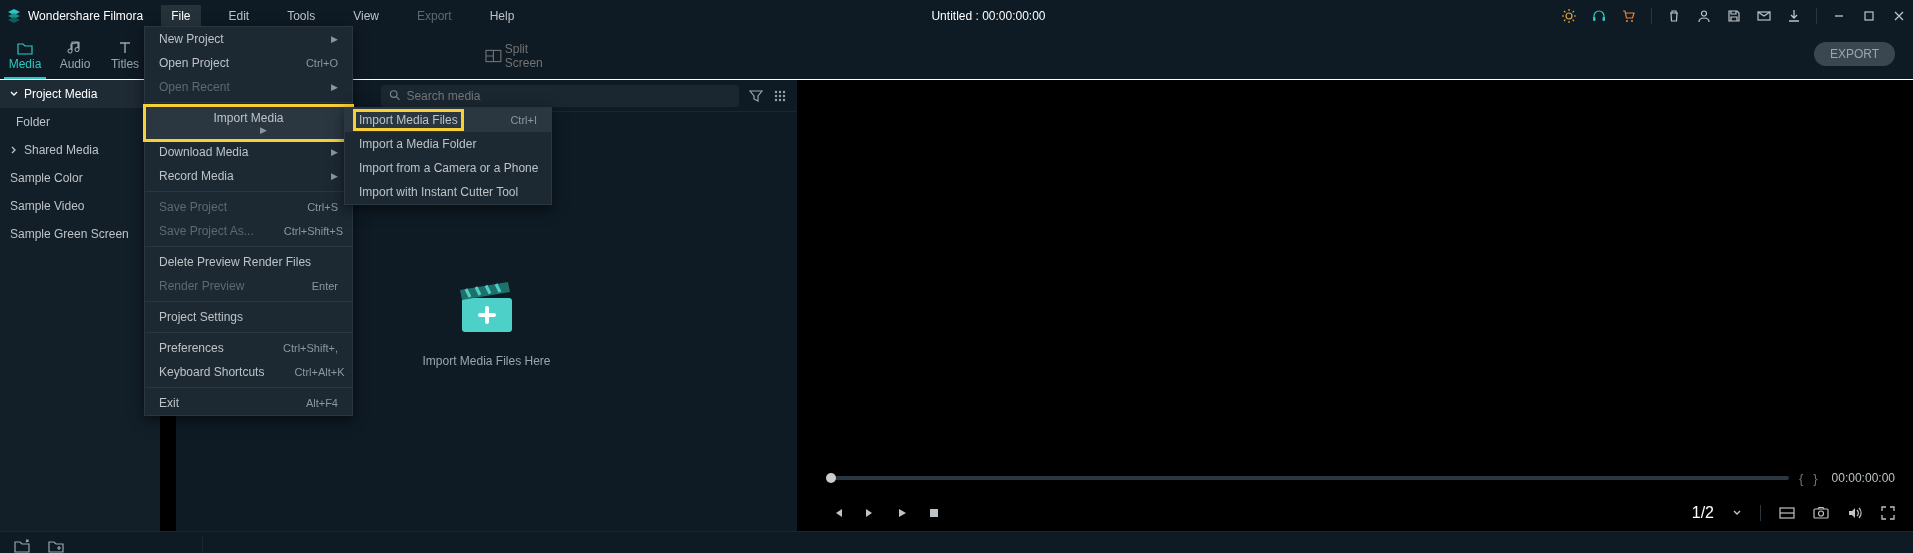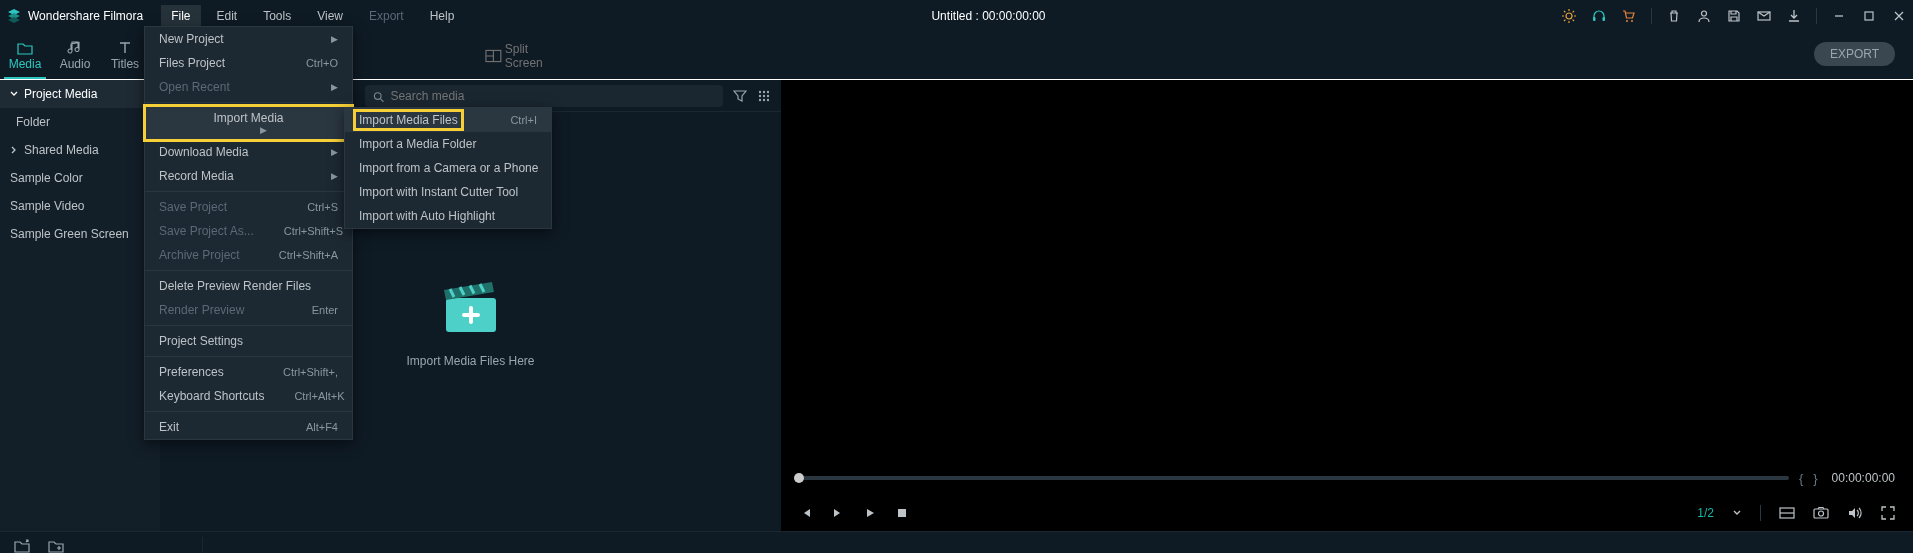--- a/index.html
+++ b/index.html
@@ -2,65 +2,65 @@
 <html><head>
 <meta charset="utf-8">
 <style>
 * { margin: 0; padding: 0; box-sizing: border-box; font-family: -apple-system, BlinkMacSystemFont, "Segoe UI", Arial, sans-serif; }
 html, body { width: 1913px; height: 553px; background: #000; color: #ccc; font-size: 12px; overflow: hidden; }
 
 
 .titlebar { height: 26px; background: #0e1a24; display: flex; align-items: center; padding: 16px 6px; position: relative; }
 .logo-icon { width: 16px; height: 16px; display: flex; align-items: center; justify-content: center; margin-right: 6px; }
 .app-name { color: #fff; font-size: 12px; font-weight: 400; margin-right: 18px; }
-.menubar { display: flex; gap: 6px; }
+.menubar { display: flex; gap: 18px; }
 .menubar-item { padding: 4px 10px; color: #bdc3c7; cursor: pointer; }
 .menubar-item.disabled { color: #5a6a76; }
 .menubar-item.active { background: #26323a; color: #fff; }
 .title-center { position: absolute; left: 50%; transform: translateX(-50%); color: #fff; font-size: 12px; margin-left: 32px; }
 .title-right { margin-left: auto; display: flex; gap: 14px; align-items: center; }
 .title-right .ic { width: 16px; height: 16px; display: flex; align-items: center; justify-content: center; color: #bdc3c7; cursor: pointer; }
 .title-right .sep { width: 1px; height: 16px; background: #2a3640; }
 
 
 .toolbar { height: 48px; background: #0e1a24; display: flex; align-items: stretch; border-bottom: 1px solid #ffffff; position: relative; }
 .tool-tab { width: 50px; display: flex; flex-direction: column; align-items: center; justify-content: center; gap: 2px; color: #9aa6af; cursor: pointer; }
 .tool-tab.active { color: #2ec7c0; }
 .tool-tab.active::after { content: ""; position: absolute; bottom: 0; width: 42px; height: 2px; background: #2ec7c0; }
 .tool-split { margin-left: 335px; display: flex; flex-direction: row; align-items: center; justify-content: center; color: #737373; width: 80px; gap: 3px; }
 .export-btn { position: absolute; right: 18px; top: 10px; background: #3a4650; color: #9aa6af; border-radius: 14px; padding: 5px 16px; font-size: 12px; cursor: pointer; }
 
 
-.main { display: flex; height: calc(100% - 26px - 48px - 28px); }
+.main { display: flex; height: calc(100% - 26px - 48px - 28px); gap: 16px; }
 .sidebar { width: 160px; background: #121e28; }
 .sidebar-item { padding: 7px 10px; display: flex; align-items: center; gap: 6px; color: #bdc3c7; cursor: pointer; }
 .sidebar-item.active { background: #1e2a34; color: #fff; font-weight: 500; }
 .sidebar-item .count { margin-left: auto; color: #6a7680; font-size: 11px; }
 .sidebar-sub { padding-left: 16px; }
 
 .media-panel { width: 621px; background: #0e1a24; display: flex; flex-direction: column; }
 .media-topbar { height: 32px; display: flex; align-items: center; gap: 10px; padding: 0 10px; border-bottom: 1px solid #1a2630; }
-.search-wrap { flex: 1; display: flex; align-items: flex-end; background: #1a2630; border-radius: 4px; padding: 4px 8px; gap: 6px; margin-left: 195px; }
+.search-wrap { flex: 1; display: flex; align-items: flex-start; background: #1a2630; border-radius: 4px; padding: 4px 8px; gap: 6px; margin-left: 195px; }
 .search-wrap input { background: transparent; border: none; outline: none; color: #bdc3c7; font-size: 12px; width: 100%; }
 .media-body { flex: 1; display: flex; align-items: center; justify-content: center; flex-direction: column; gap: 18px; }
 .clap-icon { width: 70px; height: 60px; }
 .media-body-text { color: #9aa6af; }
 
 .preview { flex: 1; background: #000; display: flex; flex-direction: column; }
 .preview-canvas { flex: 1; background: #000; }
 .preview-timeline { height: 34px; display: flex; align-items: center; padding: 0 18px; gap: 10px; }
 .preview-timeline .track { flex: 1; height: 4px; background: #2a3640; border-radius: 2px; position: relative; }
 .preview-timeline .track .dot { position: absolute; left: 0; top: 50%; transform: translate(-50%,-50%); width: 10px; height: 10px; border-radius: 50%; background: #ccc; }
 .preview-timeline .brace { color: #6a7680; font-size: 13px; }
 .preview-timeline .tc { color: #bdc3c7; font-size: 12px; margin-left: 4px; }
 .preview-controls { height: 36px; display: flex; align-items: center; padding: 0 18px; gap: 18px; }
 .preview-controls .spacer { flex: 1; }
 .pc-ic { color: #bdc3c7; cursor: pointer; display: flex; align-items: center; }
 .pc-sep { width: 1px; height: 16px; background: #2a3640; }
-.pc-text { color: #14b8a6; font-size: 12px; }
+.pc-text { color: #ffffff; font-size: 16px; }
 
 
 .bottombar { height: 28px; background: #0e1a24; border-top: 1px solid #1a2630; display: flex; align-items: center; padding: 0 14px; gap: 18px; }
 .bottombar .ic { color: #9aa6af; cursor: pointer; }
 .bottombar .vdiv { width: 1px; height: 18px; background: #1a2630; margin-left: 120px; }
 
 
 .menu { position: absolute; background: #1c2832; border: 1px solid #2a3640; box-shadow: 0 4px 12px rgba(0,0,0,.5); z-index: 100; min-width: 208px; }
 .menu-item { display: flex; align-items: center; justify-content: space-between; padding: 5px 14px; color: #bdc3c7; cursor: pointer; font-size: 12px; white-space: nowrap; }
 .menu-item.disabled { color: #5a6a76; }
@@ -345,21 +345,21 @@
     </span>
   <span class="vdiv"></span>
 </div>
 
 <div class="menu file-menu">
   <div class="menu-item">
       <span>New Project</span>
       <span class="arrow">▶</span>
     </div>
   <div class="menu-item">
-      <span>Files Project</span>
+      <span>Open Project</span>
       <span class="shortcut">Ctrl+O</span>
     </div>
   <div class="menu-item disabled">
       <span>Open Recent</span>
       <span class="arrow">▶</span>
     </div>
   <div class="menu-sep"></div>
   <div class="menu-item highlight box-highlight">
       <span>Import Media</span>
       <span class="arrow">▶</span>
@@ -373,24 +373,20 @@
       <span class="arrow">▶</span>
     </div>
   <div class="menu-sep"></div>
   <div class="menu-item disabled">
       <span>Save Project</span>
       <span class="shortcut">Ctrl+S</span>
     </div>
   <div class="menu-item disabled">
       <span>Save Project As...</span>
       <span class="shortcut">Ctrl+Shift+S</span>
-    </div>
-  <div class="menu-item disabled">
-      <span>Archive Project</span>
-      <span class="shortcut">Ctrl+Shift+A</span>
     </div>
   <div class="menu-sep"></div>
   <div class="menu-item">
       <span>Delete Preview Render Files</span>
     </div>
   <div class="menu-item disabled">
       <span>Render Preview</span>
       <span class="shortcut">Enter</span>
     </div>
   <div class="menu-sep"></div>
@@ -420,16 +416,13 @@
   </div>
   <div class="menu-item">
       <span>Import a Media Folder</span>
     </div>
   <div class="menu-item">
       <span>Import from a Camera or a Phone</span>
     </div>
   <div class="menu-item">
       <span>Import with Instant Cutter Tool</span>
     </div>
-  <div class="menu-item">
-      <span>Import with Auto Highlight</span>
-    </div>
 </div>
 
 </body></html>

